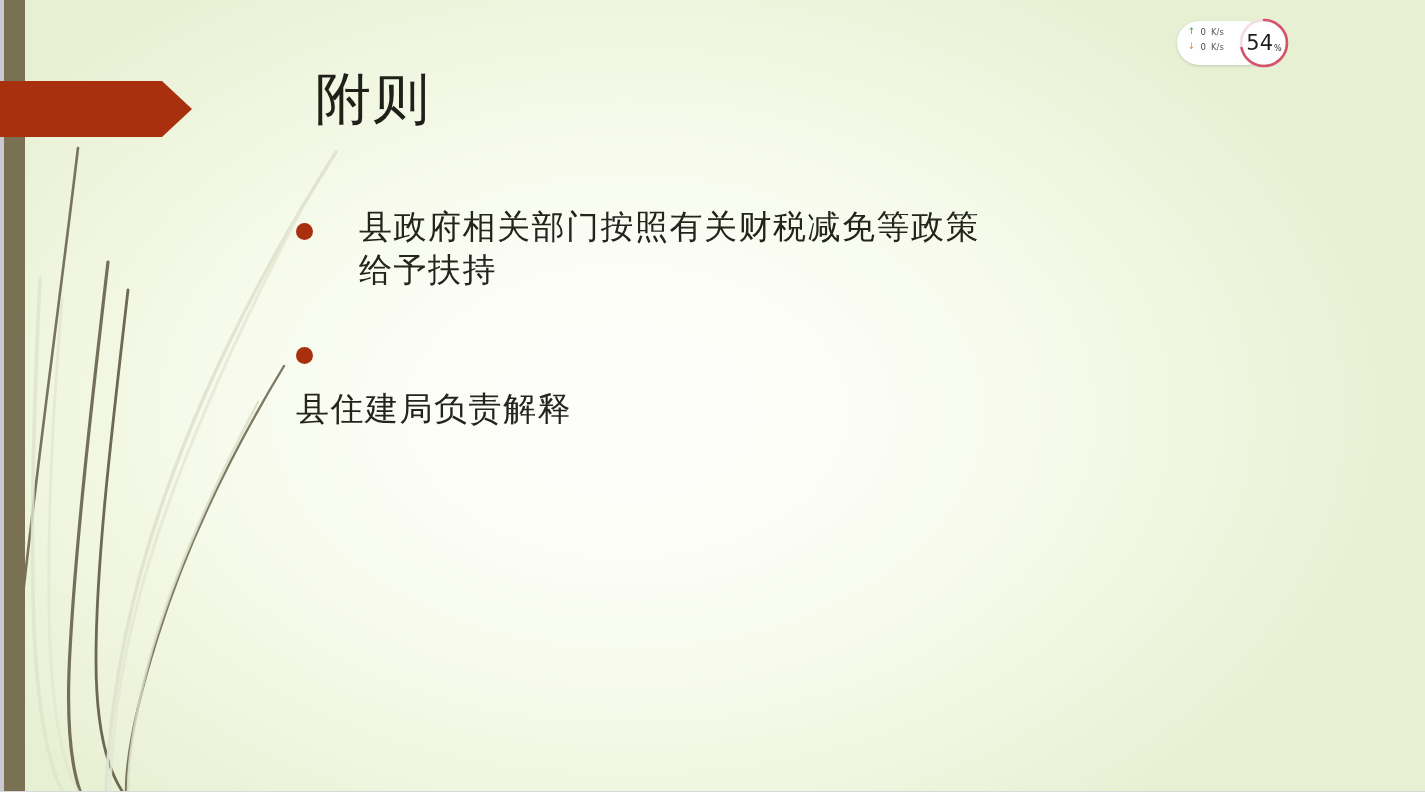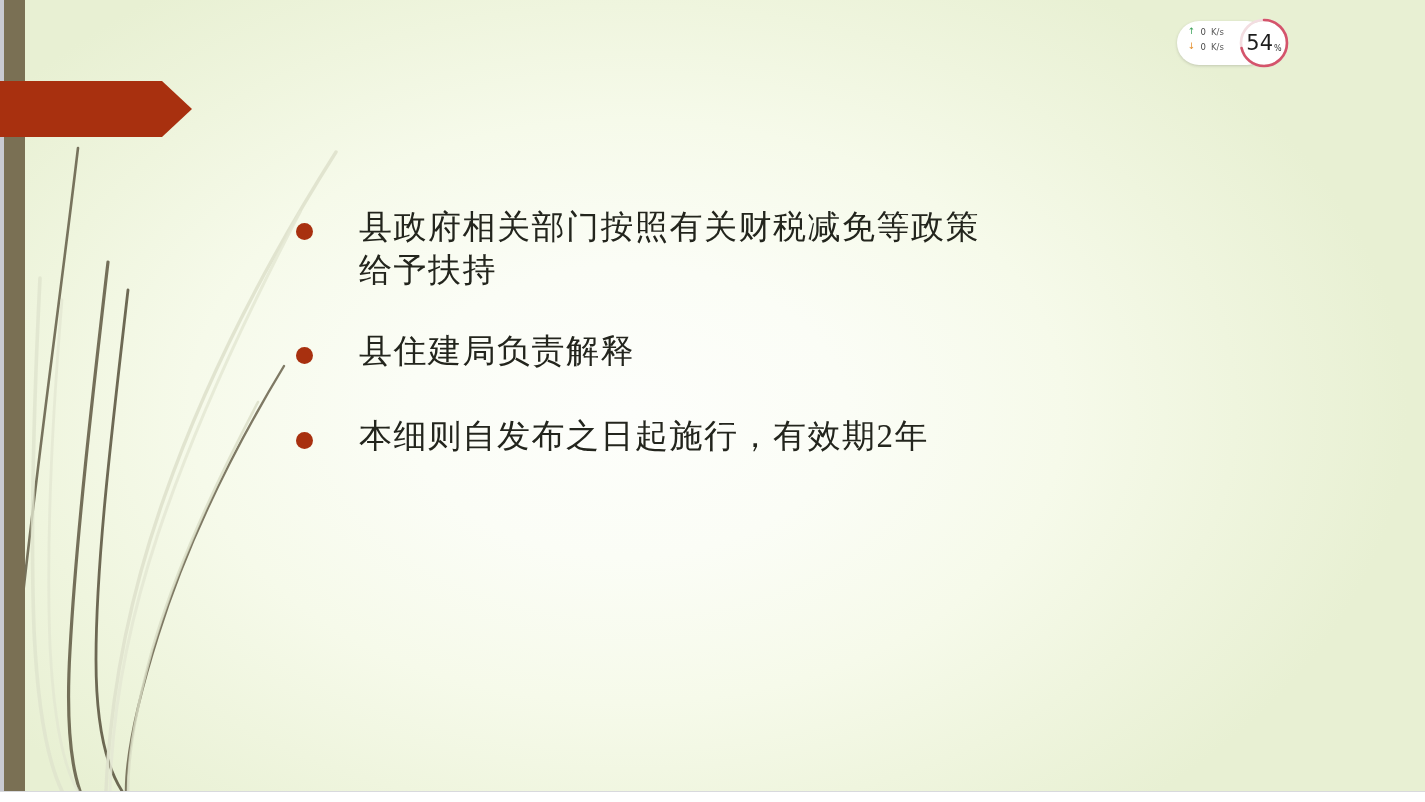--- a/index.html
+++ b/index.html
@@ -124,21 +124,21 @@
   }
   .bullet-text {
     flex: 1 1 auto;
     font-size: 33px;
     line-height: 1.30;
     letter-spacing: 1.5px;
     color: #23251d;
     font-family: "Liberation Serif", "DejaVu Serif", serif;
   }
   .bullet-item.b1 { margin-bottom: 38px; }
-  .bullet-item.b2 { margin-bottom: 42px; }
+  .bullet-item.b2 { margin-bottom: 42px; flex-direction: column; }
   .bullet-item.b3 { margin-bottom: 0; }
 
   
   .sys-widget {
     position: absolute;
     left: 1177px;
     top: 17px;
     width: 116px;
     height: 52px;
   }
@@ -253,37 +253,34 @@
       </g>
     </svg>
 
     <div class="left-rail-shadow"></div>
     <div class="left-rail"></div>
 
     <svg class="arrow-banner" viewBox="0 0 192 56" preserveAspectRatio="none">
       <polygon points="0,0 162,0 192,28 162,56 0,56" fill="#a8300f"></polygon>
     </svg>
 
+    <div class="slide-title">附则</div>
 
     <div class="bullet-list">
 
       <div class="bullet-item b1">
         <span class="bullet-marker"></span>
         <span class="bullet-text">县政府相关部门按照有关财税减免等政策给予扶持</span>
       </div>
 
       <div class="bullet-item b2">
         <span class="bullet-marker"></span>
         <span class="bullet-text">县住建局负责解释</span>
       </div>
 
-      <div class="bullet-item b3">
-        <span class="bullet-marker"></span>
-        <span class="bullet-text">本细则自发布之日起施行，有效期2年</span>
-      </div>
 
     </div>
 
   </div>
 
   <div class="slide-bottom-edge"></div>
 
   <div class="sys-widget">
 
     <div class="sys-pill"></div>

